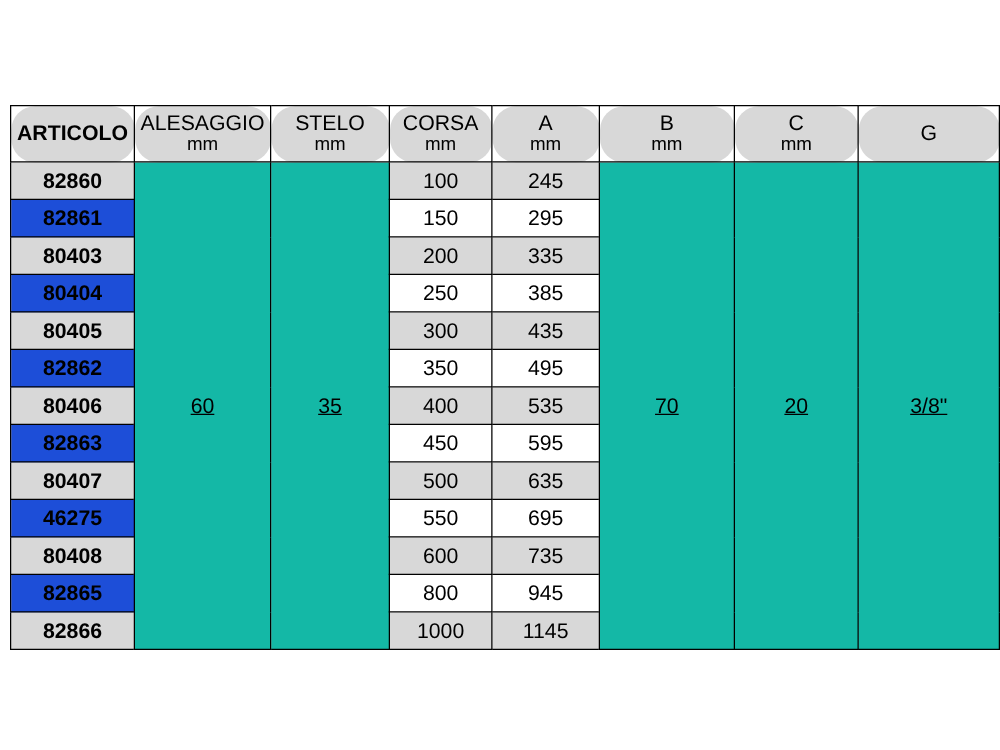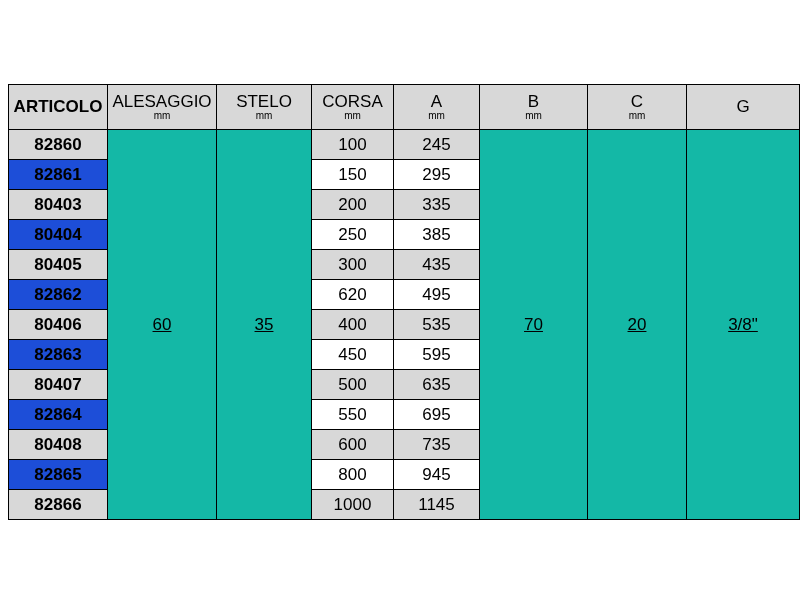--- a/index.html
+++ b/index.html
@@ -32,24 +32,25 @@
     font-size: 17px;
     color: #000000;
   }
   
   thead th {
     background: #d8d8d8;
     height: 44px;
     font-weight: normal;
     font-size: 17px;
     line-height: 1.05;
+    border-radius: 19px;
   }
   thead th .unit {
     display: block;
-    font-size: 10px;
+    font-size: 15px;
     line-height: 1.1;
   }
   thead th.articolo-head {
     font-weight: bold;
     font-size: 17px;
   }
   
   .col-articolo { width: 99px; }
   .col-alesaggio { width: 109px; }
   .col-stelo { width: 95px; }
@@ -151,40 +152,40 @@
         <td class="plain">250</td>
         <td class="plain">385</td>
       </tr>
       <tr class="odd">
         <td class="article">80405</td>
         <td class="shaded">300</td>
         <td class="shaded">435</td>
       </tr>
       <tr class="even">
         <td class="article">82862</td>
-        <td class="plain">620</td>
+        <td class="plain">350</td>
         <td class="plain">495</td>
       </tr>
       <tr class="odd">
         <td class="article">80406</td>
         <td class="shaded">400</td>
         <td class="shaded">535</td>
       </tr>
       <tr class="even">
         <td class="article">82863</td>
         <td class="plain">450</td>
         <td class="plain">595</td>
       </tr>
       <tr class="odd">
         <td class="article">80407</td>
         <td class="shaded">500</td>
         <td class="shaded">635</td>
       </tr>
       <tr class="even">
-        <td class="article">82864</td>
+        <td class="article">46275</td>
         <td class="plain">550</td>
         <td class="plain">695</td>
       </tr>
       <tr class="odd">
         <td class="article">80408</td>
         <td class="shaded">600</td>
         <td class="shaded">735</td>
       </tr>
       <tr class="even">
         <td class="article">82865</td>

